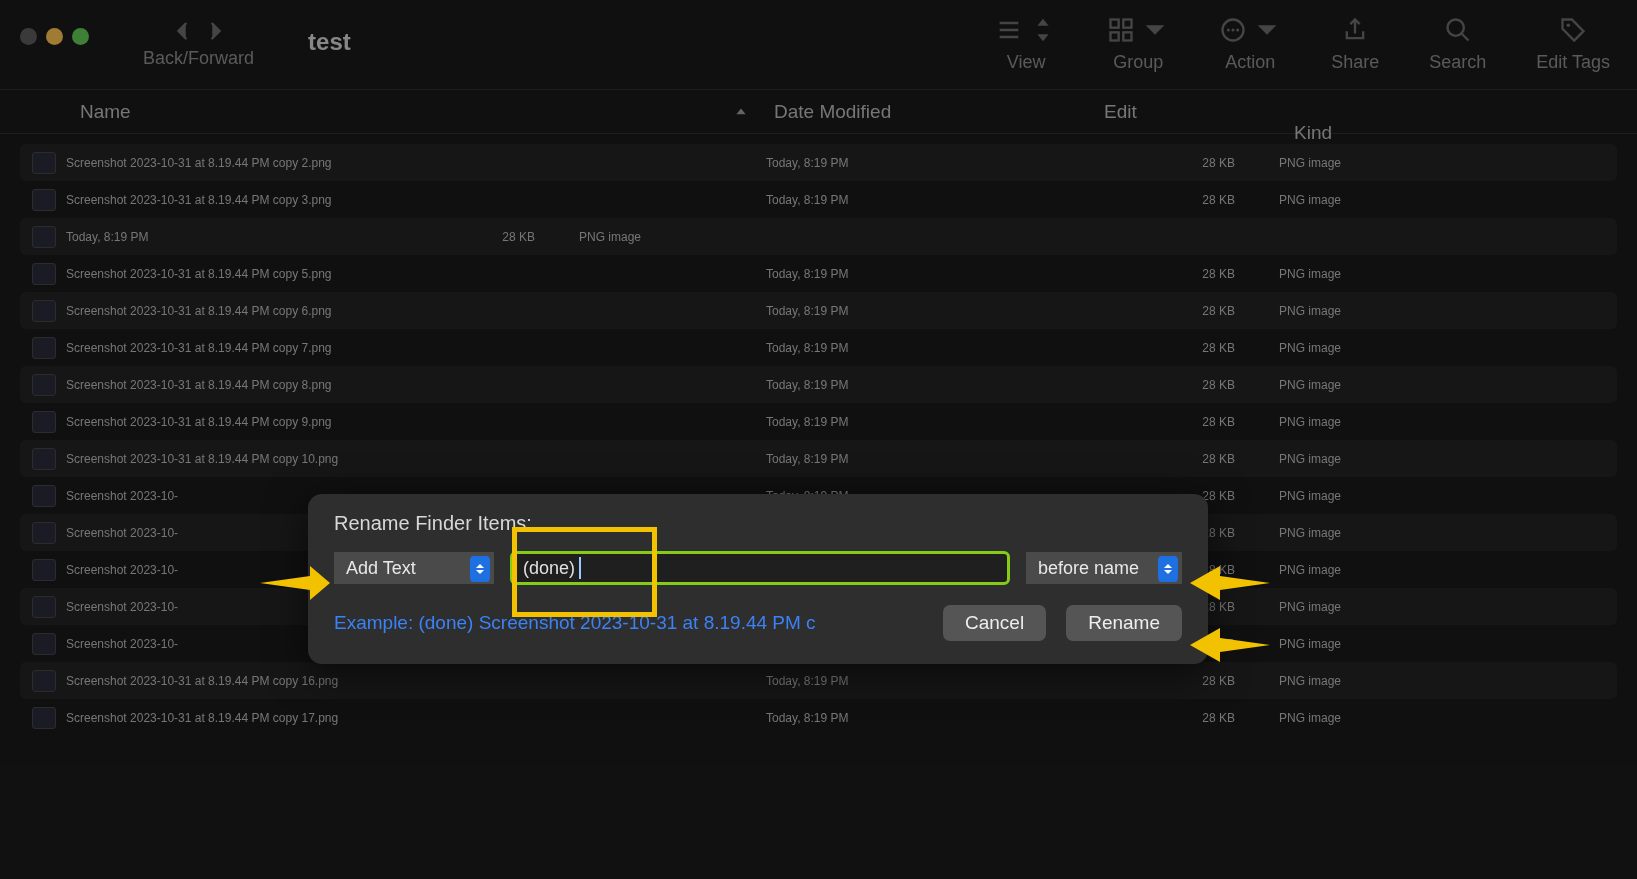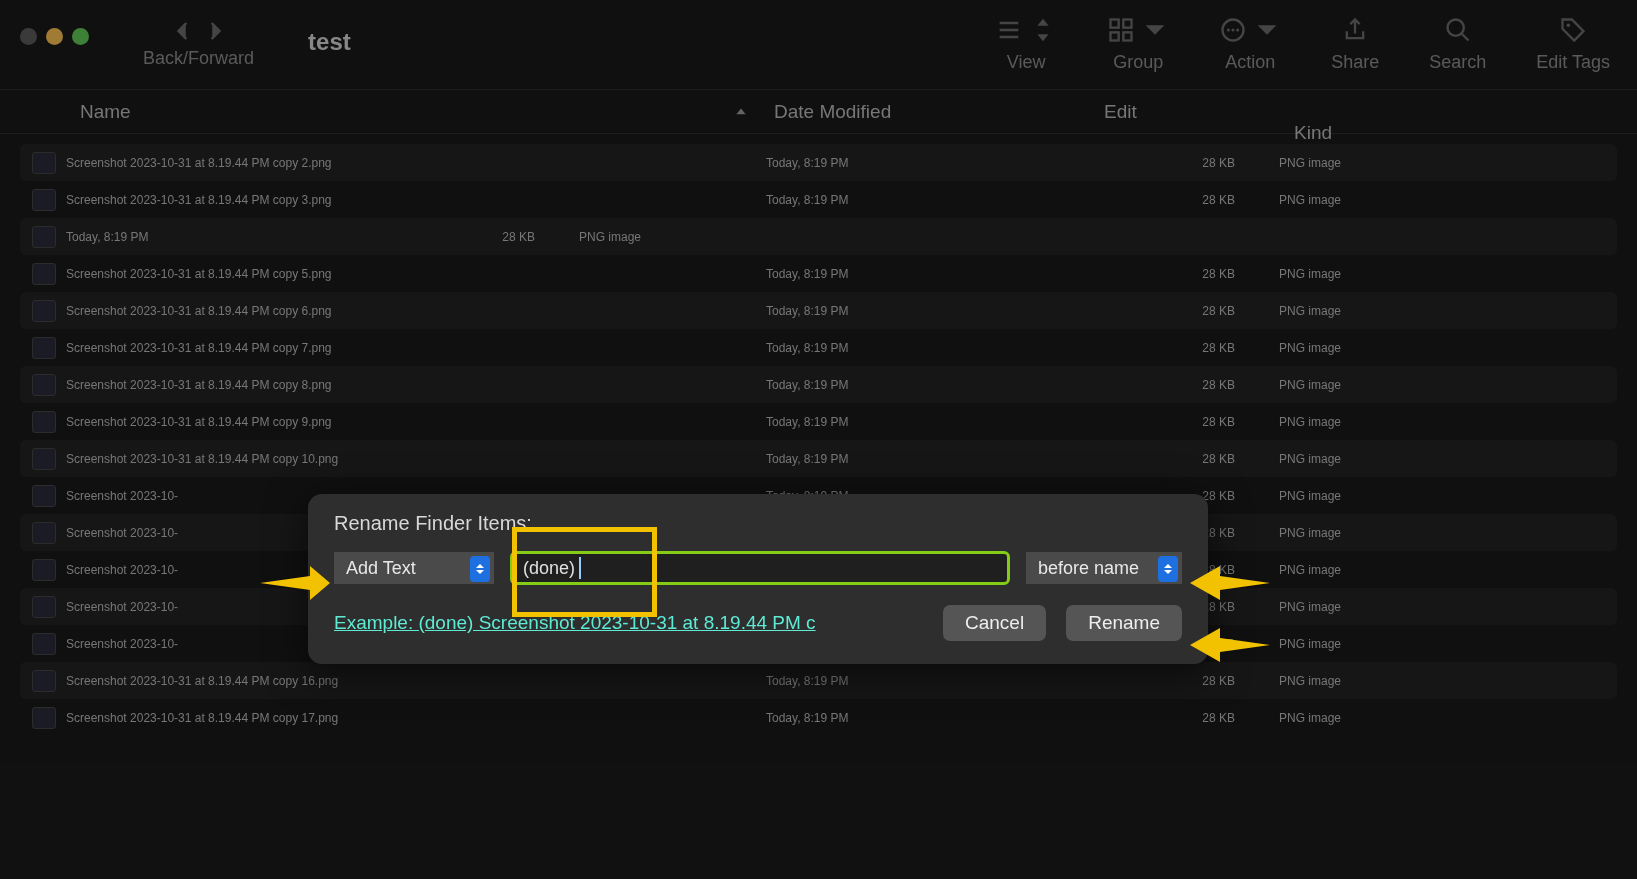--- a/index.html
+++ b/index.html
@@ -173,23 +173,23 @@
     color: #e0e0e0;
     display:flex;align-items:center;
   }
   .text-input .cursor {
     width:2px;height:22px;background:#9ecbff;margin-left:4px;
   }
   .dlg-bottom {
     display:flex; align-items:center; margin-top: 20px;
   }
   .example {
-    font-size: 19px; color:#5eead4;
+    font-size: 19px; color:#3b82f6;
     flex:1;
-    white-space:nowrap;overflow:hidden;text-decoration:underline;
+    white-space:nowrap;overflow:hidden;
   }
   .btn {
     height: 36px;
     padding: 0 22px;
     border-radius: 7px;
     font-size: 19px;
     color: #eee;
     background: #555;
     display:flex;align-items:center;justify-content:center;
     margin-left: 20px;

